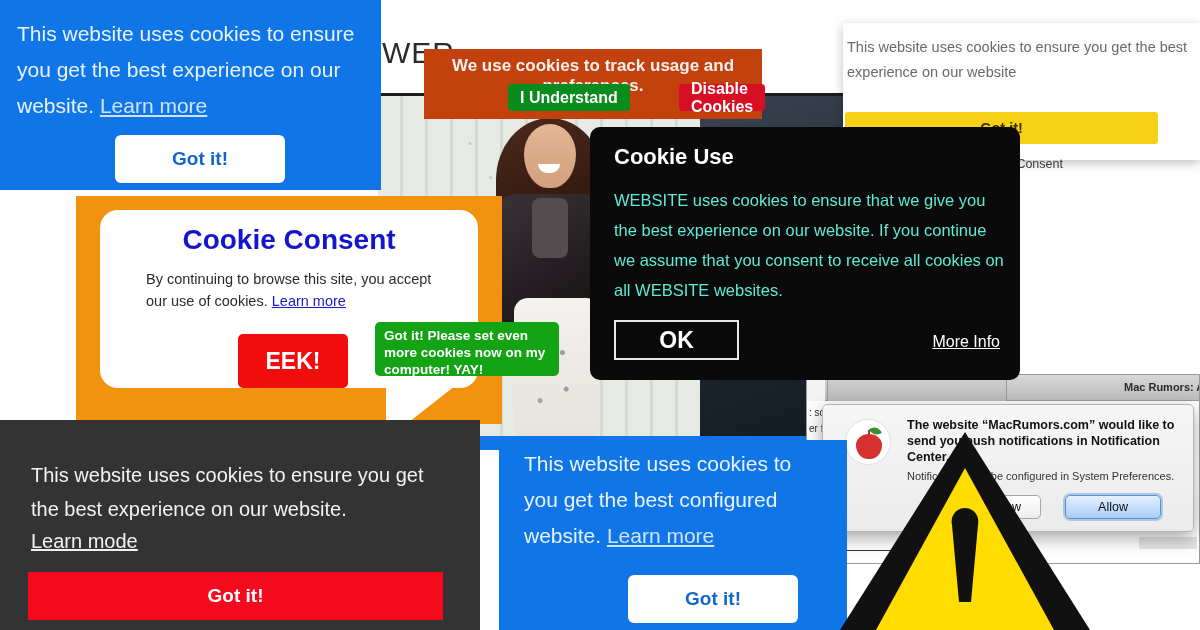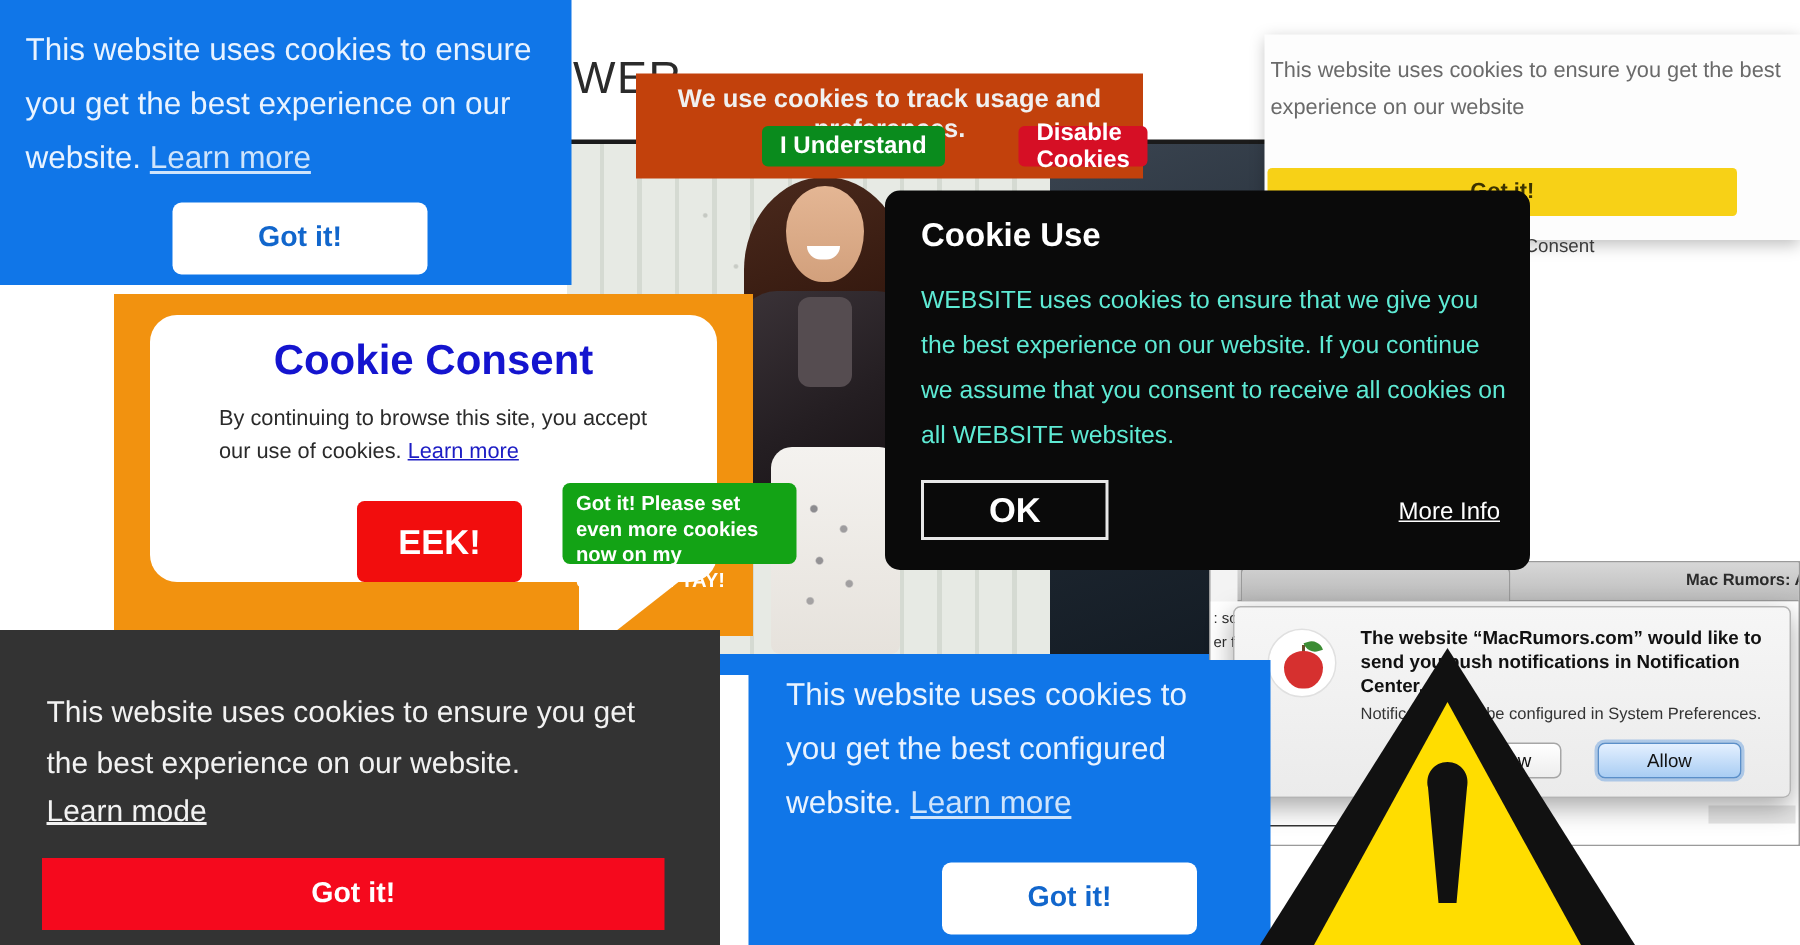--- a/index.html
+++ b/index.html
@@ -268,21 +268,21 @@
     color:#2b2b2b; font-size:14.5px; line-height:22px;
   }
   .bubble-orange .lm{ color:#1c1cc4; text-decoration:underline; }
   .bubble-orange .eek{
     position:absolute; left:138px; top:112px; width:110px; height:54px;
     background:#f20d0d; border-radius:5px;
     color:#fff; font-size:23px; font-weight:bold;
     display:flex; align-items:center; justify-content:center;margin-top:12px;
   }
   .bubble-orange .yay{
-    position:absolute; left:275px; top:112px; width:156px; height:54px;
+    position:absolute; left:275px; top:112px; width:184px; height:54px;
     background:#13a315; border-radius:5px;
     color:#fff; font-size:13.5px; font-weight:bold; line-height:17px;
     padding:5px 9px;
   }
 
   
   .dialog-cookie-use{
     position:absolute; left:590px; top:127px; width:430px; height:253px;
     background:#0a0a0a; border-radius:10px;
   }

